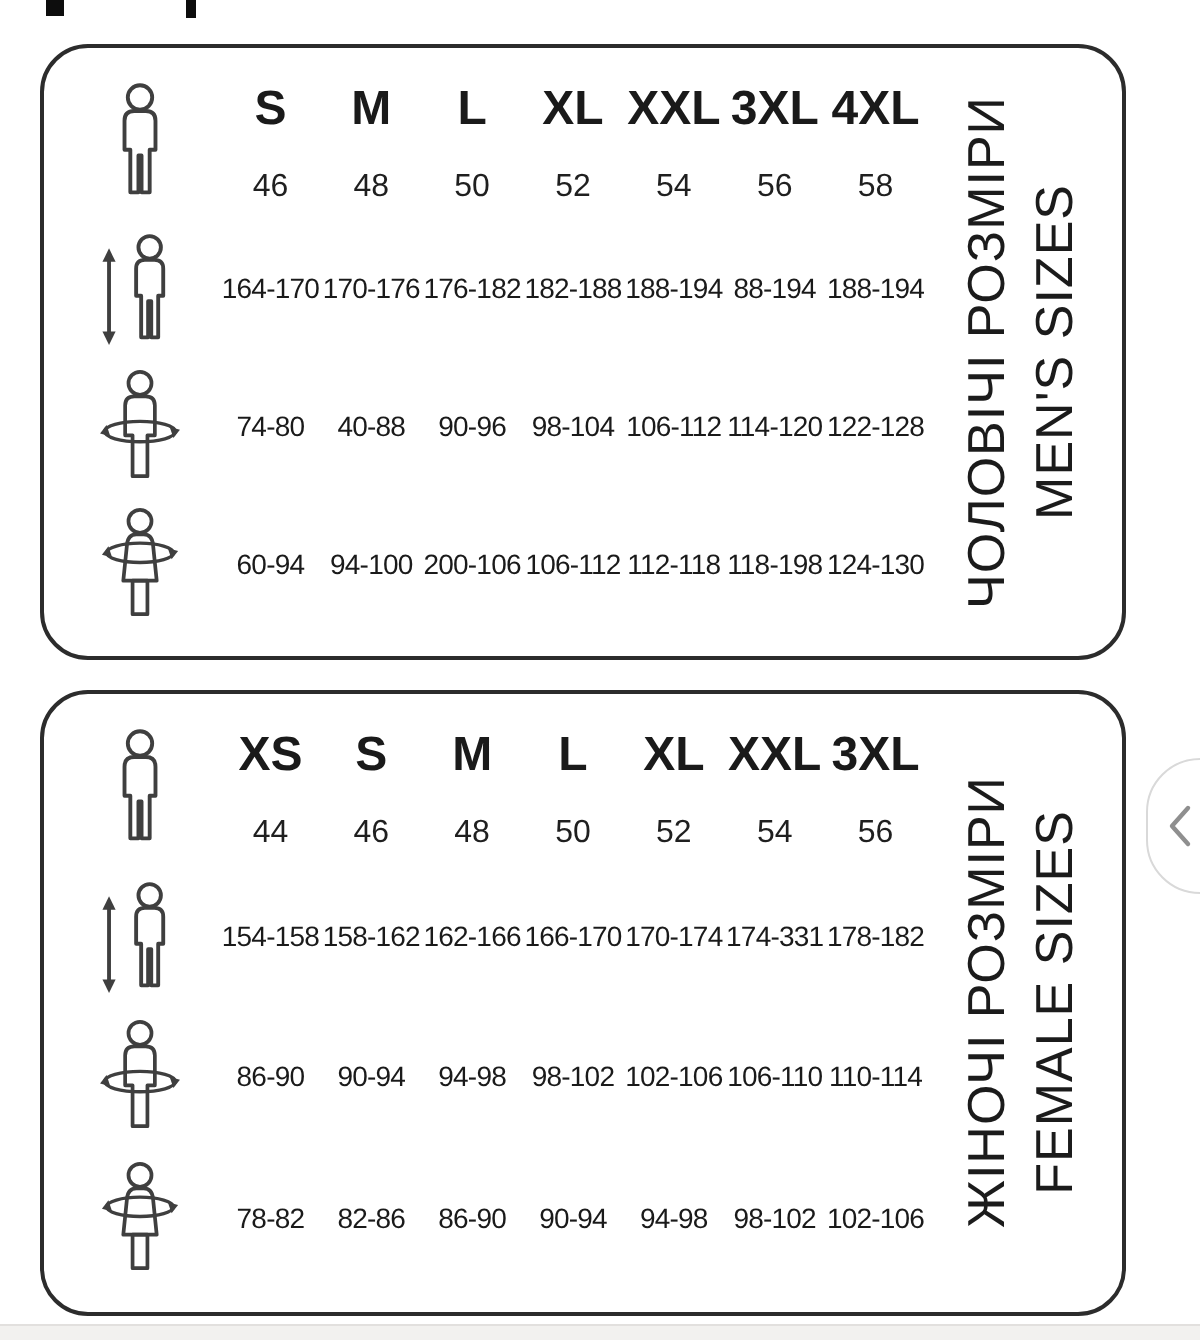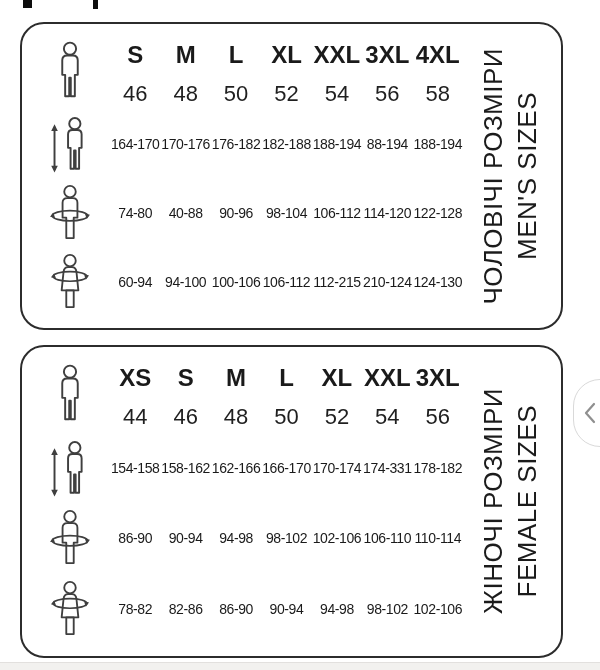--- a/index.html
+++ b/index.html
@@ -18,21 +18,21 @@
   .card.men   { top:22px;  height:308px; }
   .card.women { top:345px; height:313px; }
 
   .grid { flex:1 1 auto; display:grid;
           grid-template-columns:80px repeat(7, 1fr);
           grid-template-rows:46px 32px 1fr 1fr 1fr;
           align-items:center; justify-items:center;
           padding:8px 0 12px 8px; }
   .cell { white-space:nowrap; }
   .hdr { font-weight:bold; font-size:24px; color:#1a1a1a; }
-  .num { font-size:22px; color:#1f1f1f; }
+  .num { font-size:16px; color:#1f1f1f; }
   .val { font-size:14px; letter-spacing:-0.4px; color:#1a1a1a; }
 
   .icon-cell { grid-column:1; display:flex; align-items:center; justify-content:center; }
   .icon-cell.r12 { grid-row:1/3; }
   .icon-cell.r3 { grid-row:3; }
   .icon-cell.r4 { grid-row:4; }
   .icon-cell.r5 { grid-row:5; }
   .icon-cell svg { display:block; }
   .st { fill:none; stroke:#3f3f3f; stroke-width:2; stroke-linejoin:round; stroke-linecap:round; }
   .stf { fill:#3f3f3f; stroke:none; }
@@ -125,24 +125,24 @@
           <circle class="st" cx="28" cy="8" r="6.2"></circle>
           <path class="st" d="M19,40 L21,20.5 Q21.5,15 26,15 H30 Q34.5,15 35,20.5 L37,40 Z"></path>
           <path class="st" d="M24,40 H32 V58 H24 Z"></path>
           <ellipse class="ell" cx="28" cy="25" rx="18" ry="5.2"></ellipse>
           <path class="stf" d="M11,21.5 L7.5,26 L13,27.5 Z"></path>
           <path class="stf" d="M45,28.5 L48.5,24 L43,22.5 Z"></path>
         </svg>
       </div>
       <div class="cell val">60-94</div>
       <div class="cell val">94-100</div>
-      <div class="cell val">100-106</div>
+      <div class="cell val">200-106</div>
       <div class="cell val">106-112</div>
-      <div class="cell val">112-215</div>
-      <div class="cell val">210-124</div>
+      <div class="cell val">112-118</div>
+      <div class="cell val">118-198</div>
       <div class="cell val">124-130</div>
     </div>
 
     <div class="titles">
       <div class="vtext">ЧОЛОВІЧІ РОЗМІРИ</div>
       <div class="vtext">MEN'S SIZES</div>
     </div>
   </div>
 
   <div class="card women">

